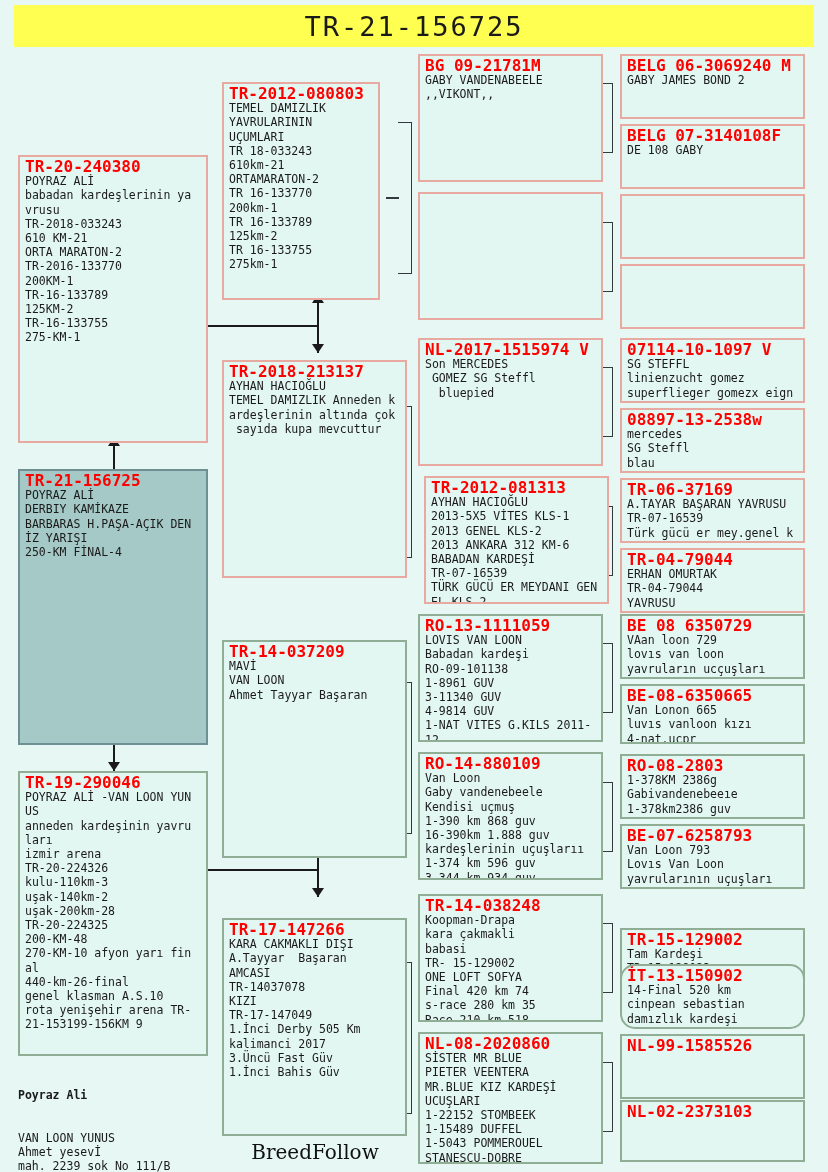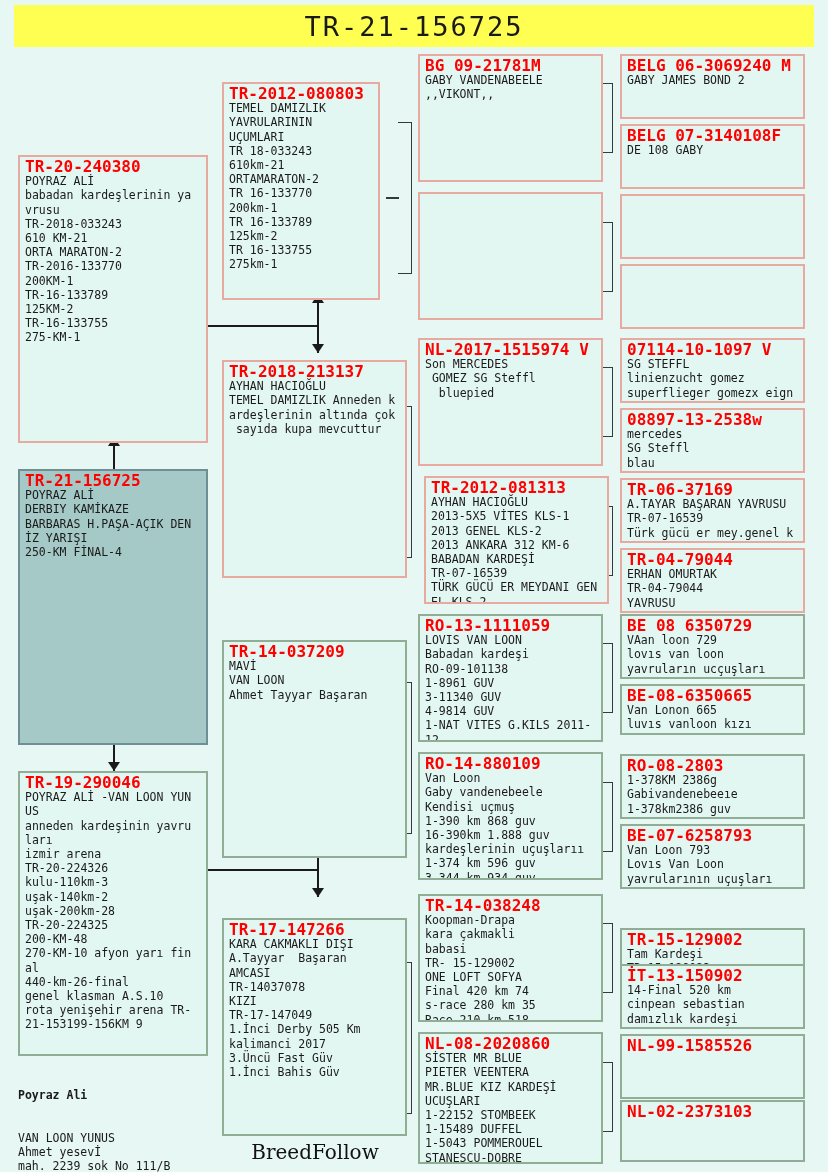--- a/index.html
+++ b/index.html
@@ -377,21 +377,21 @@
 YAVRUSU</div>
   </div>
 
   <div class="pbox green" style="left:620px;top:614px;width:185px;height:65px;">
     <div class="pid">BE 08 6350729</div>
     <div class="pbody">VAan loon 729
 lovıs van loon
 yavruların ucçuşları</div>
   </div>
 
-  <div class="pbox green" style="left:620px;top:684px;width:185px;height:51px;">
+  <div class="pbox green" style="left:620px;top:684px;width:185px;height:60px;">
     <div class="pid">BE-08-6350665</div>
     <div class="pbody">Van Lonon 665
 luvıs vanloon kızı
 4-nat.ucpr</div>
   </div>
 
   <div class="pbox green" style="left:620px;top:754px;width:185px;height:65px;">
     <div class="pid">RO-08-2803</div>
     <div class="pbody">1-378KM 2386g
 Gabivandenebeeıe
@@ -405,21 +405,21 @@
 yavrularının uçuşları</div>
   </div>
 
   <div class="pbox green" style="left:620px;top:928px;width:185px;height:65px;">
     <div class="pid">TR-15-129002</div>
     <div class="pbody">Tam Kardeşi
 TR-15-129023
 Black sea o.l.r 2015</div>
   </div>
 
-  <div class="pbox green" style="left:620px;top:964px;width:185px;height:65px;">
+  <div class="pbox green" style="left:620px;top:964px;width:185px;height:65px;border-radius:15px;">
     <div class="pid">İT-13-150902</div>
     <div class="pbody">14-Final 520 km
 cinpean sebastian
 damızlık kardeşi</div>
   </div>
 
   <div class="pbox green" style="left:620px;top:1034px;width:185px;height:65px;">
     <div class="pid">NL-99-1585526</div>
     <div class="pbody"></div>
   </div>

